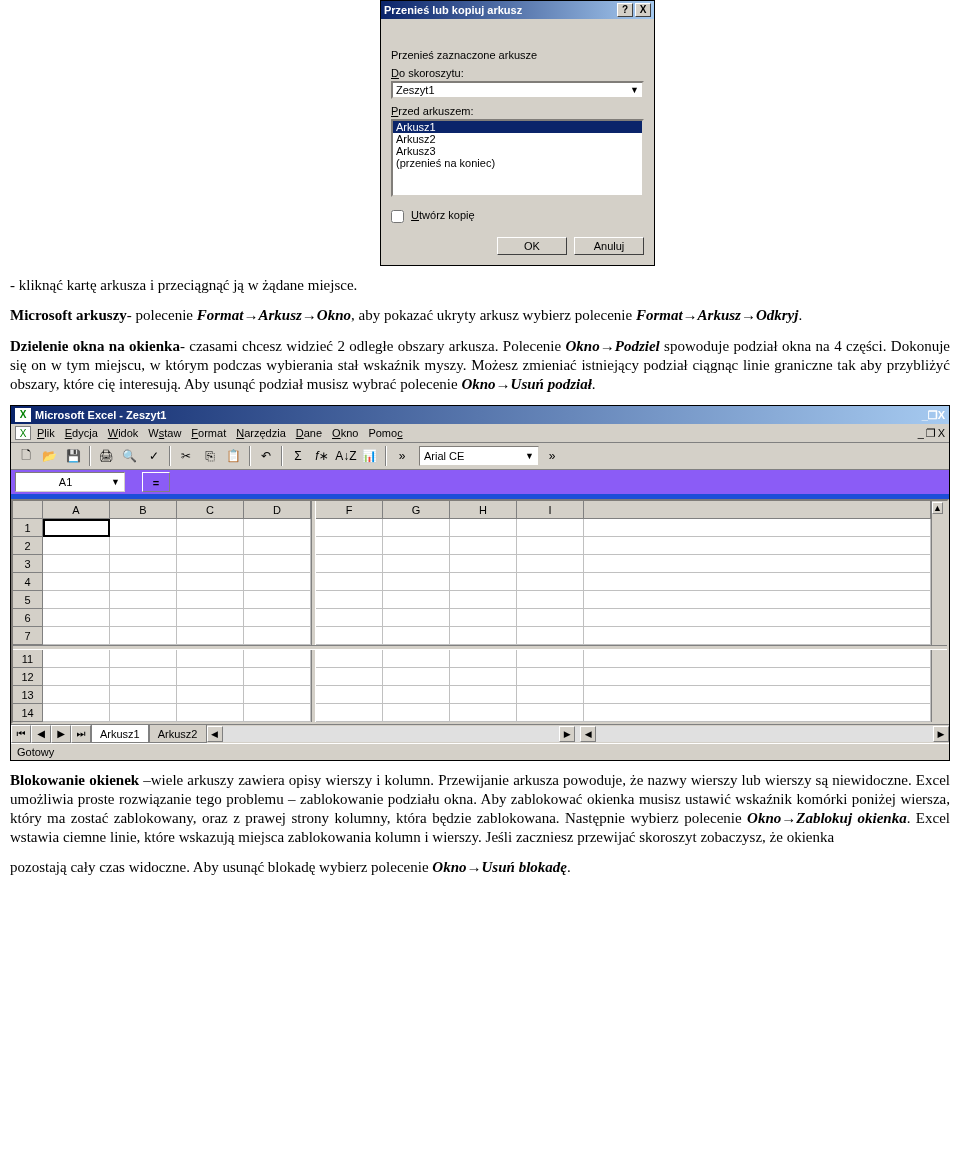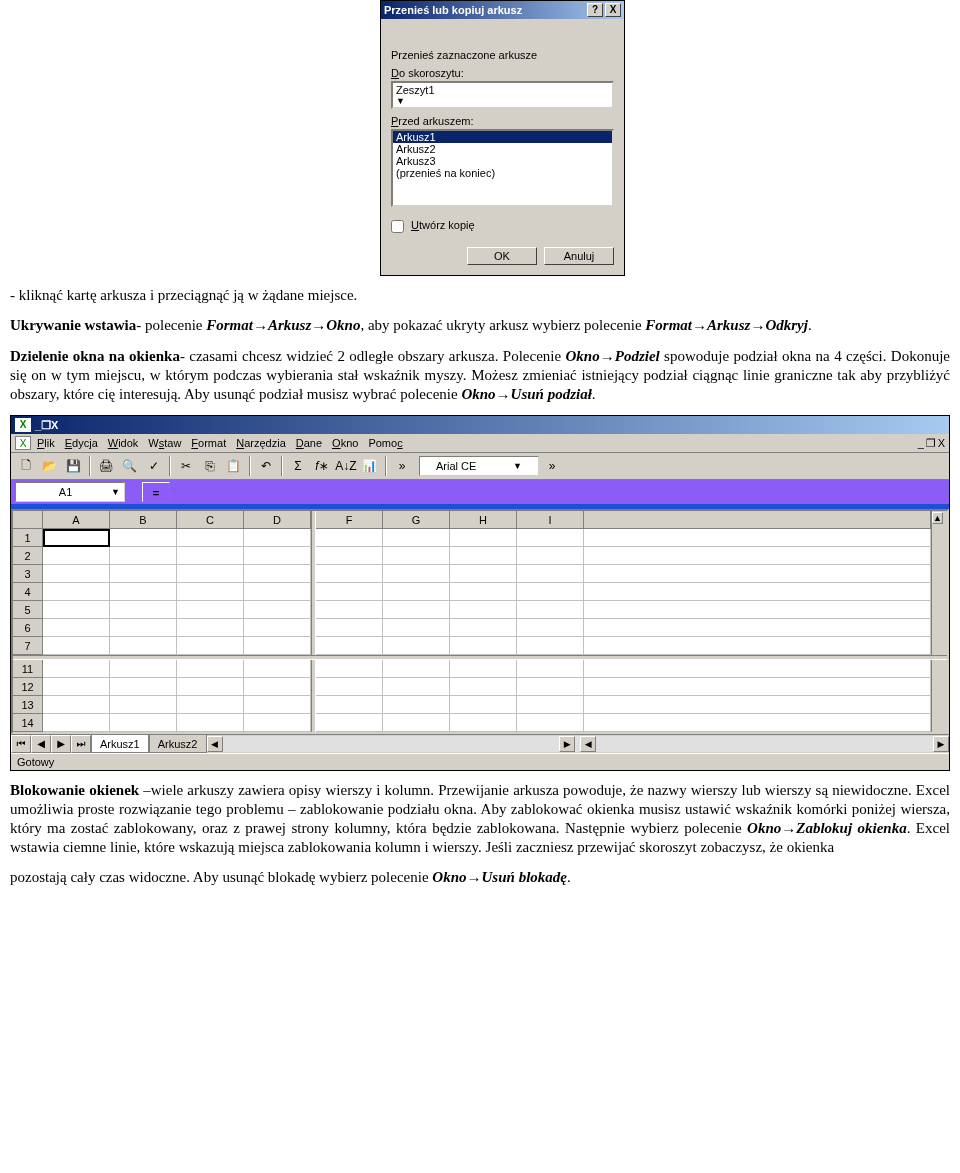--- a/index.html
+++ b/index.html
@@ -6,21 +6,21 @@
   body {
     font-family: "Times New Roman", serif;
     font-size: 15px;
     background: #fff;
     color: #000;
     width: 960px;
     padding: 0 10px 20px 10px;
   }
   
   .dialog {
-    width: 245px;
+    width: 275px;
     margin: 0 0 10px 370px;
     border: 1px solid #000;
     background: #d4d0c8;
     font-family: Tahoma, Arial, sans-serif;
     font-size: 11px;
   }
   .titlebar {
     background: linear-gradient(to right, #0a246a, #a6caf0);
     color: #fff;
     padding: 2px 3px;
@@ -46,24 +46,23 @@
   }
   .dlg-body { padding: 24px 10px 10px 10px; }
   .dlg-label { margin: 6px 0 2px 0; }
   .dlg-label u { text-decoration: underline; }
   .dlg-input {
     width: 100%;
     background: #fff;
     border: 2px inset #d4d0c8;
     padding: 1px 3px;
     display: flex;
-    align-items: flex-start;
+    align-items: center;
     justify-content: space-between;
     font-size: 11px;
-    flex-direction: column;
   }
   .dlg-input .dd { font-size: 9px; }
   .dlg-list {
     width: 100%;
     height: 78px;
     background: #fff;
     border: 2px inset #d4d0c8;
     overflow: hidden;
     font-size: 11px;
   }
@@ -149,21 +148,21 @@
     display: flex;
     align-items: center;
     justify-content: center;
     font-size: 12px;
   }
   .tb-sep { width: 2px; height: 20px; border-left: 1px solid #808080; border-right: 1px solid #fff; margin: 0 2px; }
   .font-sel {
     height: 20px;
     background: #fff;
     border: 1px inset #d4d0c8;
-    padding: 0 16px;
+    padding: 0 4px;
     display: flex;
     align-items: center;
     justify-content: space-between;
     width: 120px;
     margin-left: 4px;
     gap: 28px;
   }
   .ex-formulabar {
     background: #8b5cf6;
     padding: 2px 4px;
@@ -283,30 +282,31 @@
     <div class="dlg-buttons">
       <span class="dlg-btn">OK</span>
       <span class="dlg-btn">Anuluj</span>
     </div>
   </div>
 </div>
 
 <p class="para">- kliknąć kartę arkusza i przeciągnąć ją w żądane miejsce.</p>
 
 <p class="para">
-  <b>Ukrywanie wstawia</b><span>- polecenie </span><b class="em">Format</b><span class="arrow">→</span><b class="em">Arkusz</b><span class="arrow">→</span><b class="em">Okno</b><span>, aby pokazać ukryty arkusz wybierz polecenie </span><b class="em">Format</b><span class="arrow">→</span><b class="em">Arkusz</b><span class="arrow">→</span><b class="em">Odkryj</b><span>.</span>
+  <b>Microsoft arkuszy</b><span>- polecenie </span><b class="em">Format</b><span class="arrow">→</span><b class="em">Arkusz</b><span class="arrow">→</span><b class="em">Okno</b><span>, aby pokazać ukryty arkusz wybierz polecenie </span><b class="em">Format</b><span class="arrow">→</span><b class="em">Arkusz</b><span class="arrow">→</span><b class="em">Odkryj</b><span>.</span>
 </p>
 
 <p class="para">
   <b>Dzielenie okna na okienka</b><span>- czasami chcesz widzieć 2 odległe obszary arkusza. Polecenie </span><b class="em">Okno</b><span class="arrow">→</span><b class="em">Podziel</b><span> spowoduje podział okna na 4 części. Dokonuje się on w tym miejscu, w którym podczas wybierania stał wskaźnik myszy. Możesz zmieniać istniejący podział ciągnąc linie graniczne tak aby przybliżyć obszary, które cię interesują. Aby usunąć podział musisz wybrać polecenie </span><b class="em">Okno</b><span class="arrow">→</span><b class="em">Usuń podział</b><span>.</span>
 </p>
 
 <div class="excel">
   <div class="ex-titlebar">
     <span class="xicon">X</span>
+    <span class="title">Microsoft Excel - Zeszyt1</span>
     <span class="tbtn">_</span>
     <span class="tbtn">❐</span>
     <span class="tbtn">X</span>
   </div>
   <div class="ex-menubar">
     <span class="micon">X</span>
     <span class="mitem"><u>P</u>lik</span>
     <span class="mitem"><u>E</u>dycja</span>
     <span class="mitem"><u>W</u>idok</span>
     <span class="mitem">W<u>s</u>taw</span>

